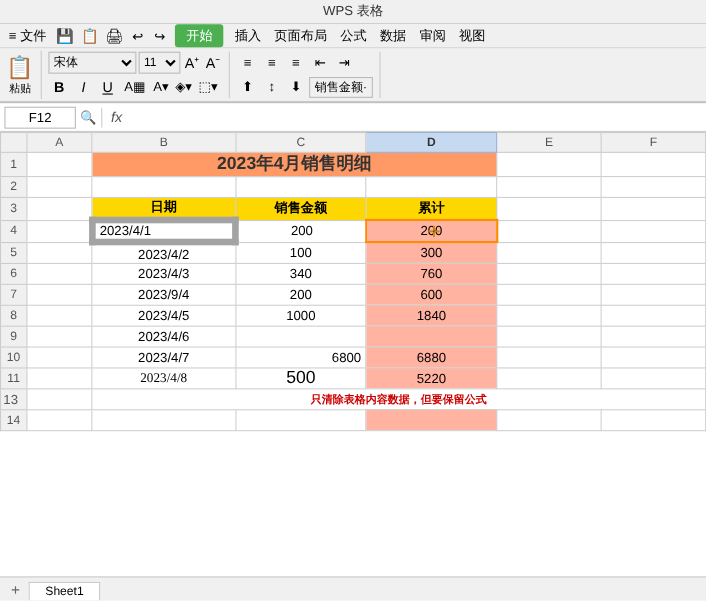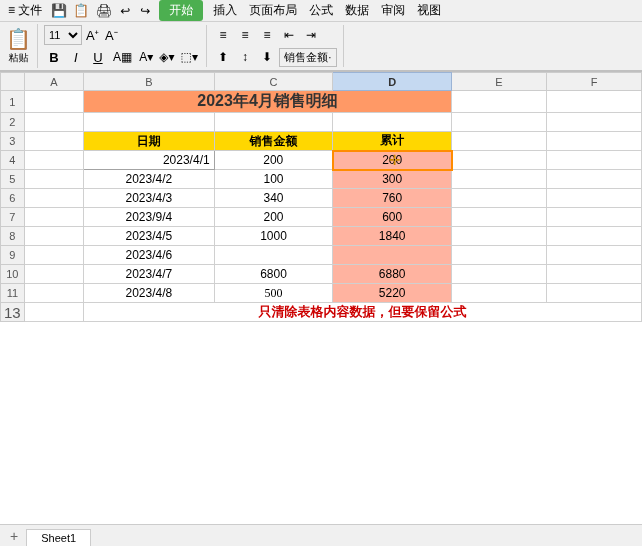--- a/index.html
+++ b/index.html
@@ -5,20 +5,23 @@
     * { margin: 0; padding: 0; box-sizing: border-box; }
     body { font-family: '宋体', SimSun, sans-serif; font-size: 12px; background: #f0f0f0; width: 642px; height: 546px; overflow: hidden; }
     
     td { border: 1px solid #d0d0d0; height: 19px; font-size: 12px; padding: 0 4px; vertical-align: middle; white-space: nowrap; font-family: '宋体', SimSun, sans-serif; }
   </style>
 </head>
 <body>
 
 <div style="width:642px; height:546px; overflow:hidden; display:flex; flex-direction:column; background:#f0f0f0;">
 
+  <div style="height:22px; background:#f0f0f0; display:flex; align-items:center; padding:0 8px; font-size:12px; color:#333; border-bottom:1px solid #ccc;">
+    <span style="flex:1; text-align:center;">WPS 表格</span>
+  </div>
 
   <div style="height:22px; background:#f0f0f0; display:flex; align-items:center; padding:0 2px; border-bottom:1px solid #d0d0d0; font-size:12px;">
     <span style="padding:2px 6px; cursor:pointer;">≡ 文件</span>
 
     <span style="padding:2px 3px; cursor:pointer; font-size:13px;">💾</span>
     <span style="padding:2px 3px; cursor:pointer; font-size:13px;">📋</span>
     <span style="padding:2px 3px; cursor:pointer; font-size:13px;">🖨</span>
     <span style="padding:2px 5px; cursor:pointer;">↩</span>
     <span style="padding:2px 5px; cursor:pointer;">↪</span>
 
@@ -36,20 +39,23 @@
 
     <div style="display:flex; align-items:center; gap:2px; border-right:1px solid #ccc; padding-right:6px; margin-right:2px; height:44px;">
       <div style="display:flex; flex-direction:column; align-items:center; cursor:pointer;">
         <span style="font-size:20px;">📋</span>
         <span style="font-size:10px;">粘贴</span>
       </div>
     </div>
 
     <div style="display:flex; flex-direction:column; gap:2px; border-right:1px solid #ccc; padding-right:6px; margin-right:2px;">
       <div style="display:flex; align-items:center; gap:2px;">
+        <select style="width:80px; height:20px; font-size:11px; border:1px solid #bbb;">
+          <option>宋体</option>
+        </select>
         <select style="width:38px; height:20px; font-size:11px; border:1px solid #bbb;">
           <option>11</option>
         </select>
         <span style="cursor:pointer; font-size:13px; padding:0 2px;">A⁺</span>
         <span style="cursor:pointer; font-size:13px; padding:0 2px;">A⁻</span>
       </div>
       <div style="display:flex; align-items:center; gap:2px;">
         <button style="font-weight:bold; width:20px; height:20px; border:1px solid transparent; background:none; cursor:pointer; font-size:13px;">B</button>
         <button style="font-style:italic; width:20px; height:20px; border:1px solid transparent; background:none; cursor:pointer; font-size:13px;">I</button>
         <button style="text-decoration:underline; width:20px; height:20px; border:1px solid transparent; background:none; cursor:pointer; font-size:13px;">U</button>
@@ -71,20 +77,27 @@
       <div style="display:flex; gap:2px; align-items:center;">
         <span style="cursor:pointer; width:20px; height:20px; display:flex; align-items:center; justify-content:center; font-size:12px;">⬆</span>
         <span style="cursor:pointer; width:20px; height:20px; display:flex; align-items:center; justify-content:center; font-size:12px;">↕</span>
         <span style="cursor:pointer; width:20px; height:20px; display:flex; align-items:center; justify-content:center; font-size:12px;">⬇</span>
         <button style="font-size:11px; border:1px solid #bbb; background:#f0f0f0; padding:1px 4px; cursor:pointer; font-family:inherit; white-space:nowrap;">销售金额·</button>
       </div>
     </div>
 
   </div>
 
+  <div style="background:white; height:26px; border-bottom:1px solid #ccc; display:flex; align-items:center; padding:0 4px; gap:4px;">
+    <input style="width: 65px; height: 20px; border: 1px solid rgb(187, 187, 187); font-size: 12px; padding: 0px 4px; text-align: center; font-family: inherit;" value="F12">
+    <span style="color:#666; font-size:12px;">🔍</span>
+    <div style="width:1px; height:18px; background:#ccc;"></div>
+    <span style="font-size:13px; color:#555; font-style:italic; padding:0 4px;">fx</span>
+    <input style="flex: 1 1 0%; height: 20px; border: none; outline: none; font-size: 12px; font-family: inherit;">
+  </div>
 
   <div style="flex:1; overflow:hidden; background:white;">
     <table style="border-collapse:collapse; width:100%; table-layout:fixed;">
       <colgroup>
         <col style="width:20px;">
         <col style="width:50px;">
         <col style="width:110px;">
         <col style="width:100px;">
         <col style="width:100px;">
         <col style="width:80px;">
@@ -126,21 +139,21 @@
         <td style="background:#FFD700; border:1px solid #ccc; text-align:center; font-weight:bold; font-size:12px;">日期</td>
         <td style="background:#FFD700; border:1px solid #ccc; text-align:center; font-weight:bold; font-size:12px;">销售金额</td>
         <td style="background:#FFD700; border:1px solid #ccc; text-align:center; font-weight:bold; font-size:12px;">累计</td>
         <td style="border:1px solid #d0d0d0;"></td>
         <td style="border:1px solid #d0d0d0;"></td>
       </tr>
 
       <tr>
         <td style="background:#f0f0f0; border:1px solid #ccc; text-align:center; font-size:11px; color:#555; padding:0 2px;">4</td>
         <td style="border:1px solid #d0d0d0;"></td>
-        <td style="border:1px solid #a3a3a3; text-align:right; font-size:12px;">2023/4/1</td>
+        <td style="border:6px solid #a3a3a3; text-align:left; font-size:12px;">2023/4/1</td>
         <td style="border:1px solid #d0d0d0; text-align:center; font-size:12px;">200</td>
         <td style="background:#FFB3A0; border:2px solid #FF8C00; text-align:center; font-size:12px; position:relative;">
           <span style="position:relative;">200</span>
           <span style="position:absolute; left:50%; top:50%; transform:translate(-30%,-50%); font-size:14px; color:#cc8800; z-index:5;">✛</span>
         </td>
         <td style="border:1px solid #d0d0d0;"></td>
         <td style="border:1px solid #d0d0d0;"></td>
       </tr>
 
       <tr>
@@ -190,43 +203,52 @@
         <td style="border:1px solid #d0d0d0; text-align:center; font-size:12px;"></td>
         <td style="background:#FFB3A0; border:1px solid #d0d0d0; text-align:center; font-size:12px;"></td>
         <td style="border:1px solid #d0d0d0;"></td>
         <td style="border:1px solid #d0d0d0;"></td>
       </tr>
 
       <tr>
         <td style="background:#f0f0f0; border:1px solid #ccc; text-align:center; font-size:11px; color:#555; padding:0 2px;">10</td>
         <td style="border:1px solid #d0d0d0;"></td>
         <td style="border:1px solid #d0d0d0; text-align:center; font-size:12px;">2023/4/7</td>
-        <td style="border:1px solid #d0d0d0; text-align:center; font-size:12px;margin-top:42px;">6800</td>
+        <td style="border:1px solid #d0d0d0; text-align:right; font-size:12px;margin-top:42px;">6800</td>
         <td style="background:#FFB3A0; border:1px solid #d0d0d0; text-align:center; font-size:12px;">6880</td>
         <td style="border:1px solid #d0d0d0;"></td>
         <td style="border:1px solid #d0d0d0;"></td>
       </tr>
 
       <tr>
         <td style="background:#f0f0f0; border:1px solid #ccc; text-align:center; font-size:11px; color:#555; padding:0 2px;">11</td>
         <td style="border:1px solid #d0d0d0;"></td>
-        <td style="border:1px solid #d0d0d0; text-align:center; font-size:12px;">2023/4/8</td>
-        <td style="border:1px solid #d0d0d0; text-align:center; font-size:12px;font-family:Liberation Serif, serif;">500</td>
+        <td style="border:1px solid #d0d0d0; text-align:center; font-size:12px;font-family:Liberation Serif, serif;">2023/4/8</td>
+        <td style="border:1px solid #d0d0d0; text-align:center; font-size:16px;">500</td>
         <td style="background:#FFB3A0; border:1px solid #d0d0d0; text-align:center; font-size:12px;">5220</td>
         <td style="border:1px solid #d0d0d0;"></td>
         <td style="border:1px solid #d0d0d0;"></td>
       </tr>
 
 
       <tr>
-        <td style="background:#f0f0f0; border:1px solid #ccc; text-align:center; font-size:15px; color:#555; padding:0 2px;">13</td>
-        <td style="border:1px solid #d0d0d0;"></td>
-        <td colspan="5" style="border:1px solid #d0d0d0; text-align:center; font-size:13px; font-weight:bold; color:#CC0000;">只清除表格内容数据，但要保留公式</td>
-      </tr>
-
+        <td style="background:#f0f0f0; border:1px solid #ccc; font-size:12px; color:#555; padding:0 2px;">13</td>
+        <td style="border:1px solid #d0d0d0;"></td>
+        <td colspan="5" style="border:1px solid #d0d0d0; text-align:center; font-size:10px; font-weight:bold; color:#CC0000;">只清除表格内容数据，但要保留公式</td>
+      </tr>
+
+      <tr>
+        <td style="background:#f0f0f0; border:1px solid #ccc; text-align:center; font-size:11px; color:#555; padding:0 2px;">14</td>
+        <td style="border:1px solid #d0d0d0;"></td>
+        <td style="border:1px solid #d0d0d0;"></td>
+        <td style="border:1px solid #d0d0d0;"></td>
+        <td style="background:#FFB3A0; border:1px solid #d0d0d0;"></td>
+        <td style="border:1px solid #d0d0d0;"></td>
+        <td style="border:1px solid #d0d0d0;"></td>
+      </tr>
 
     </tbody>
       </table>
   </div>
 
   <div style="background:#f0f0f0; height:22px; border-top:1px solid #ccc; display:flex; align-items:flex-end; padding-left:4px; gap:2px;">
     <span style="padding:2px 6px; cursor:pointer; font-size:14px; color:#666;">+</span>
     <div style="background:white; border:1px solid #ccc; border-bottom:none; padding:2px 14px; font-size:11px; cursor:pointer;">Sheet1</div>
   </div>
 

